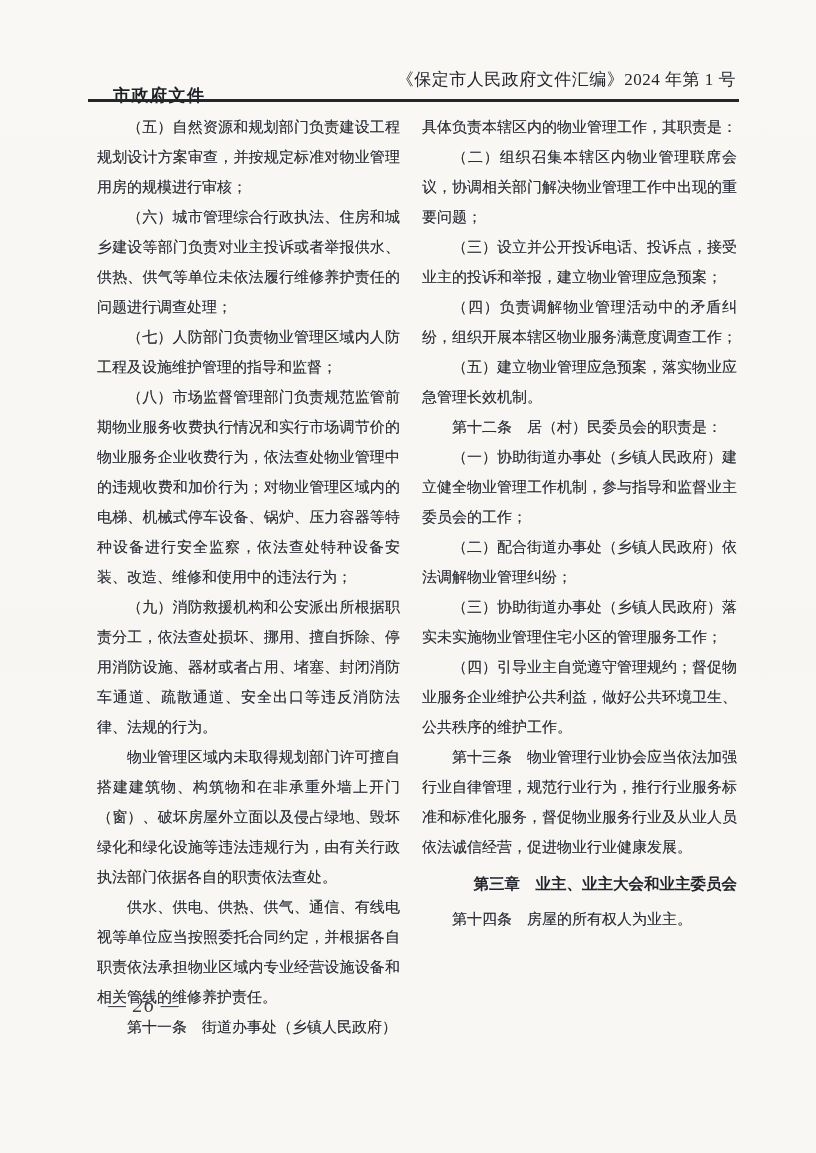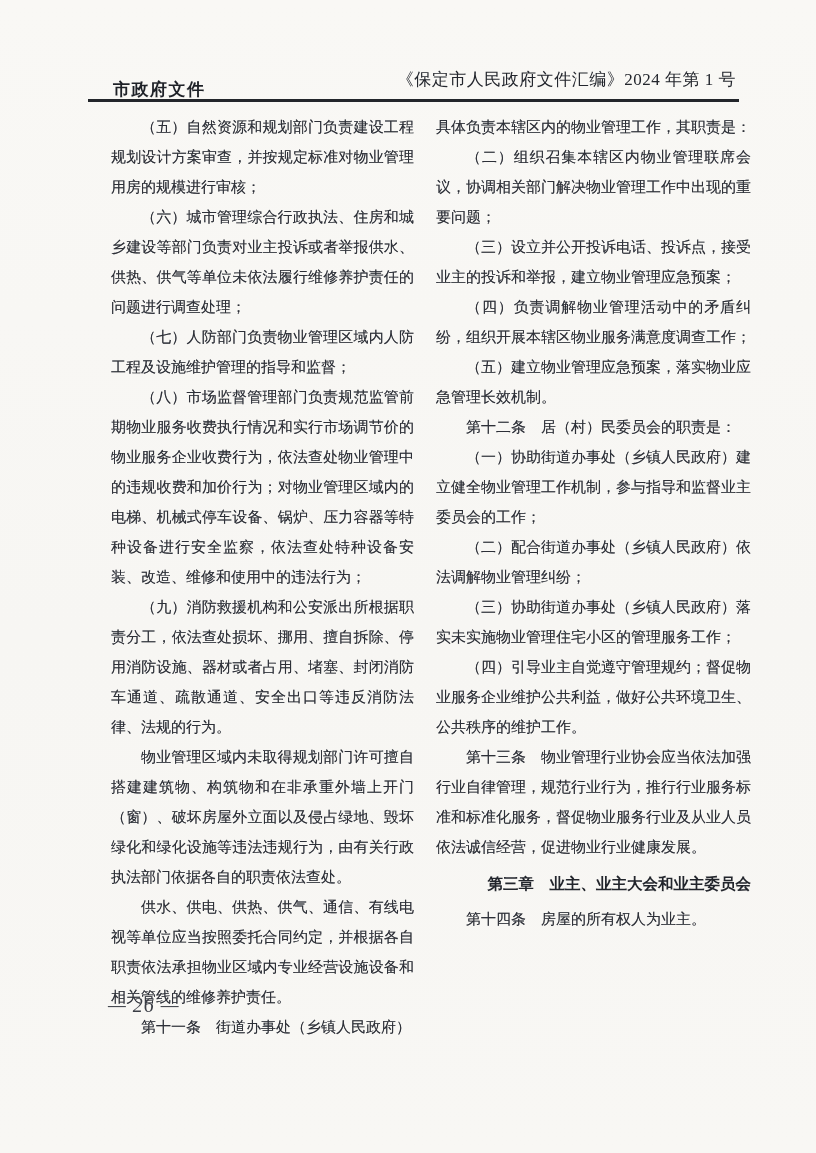--- a/index.html
+++ b/index.html
@@ -14,21 +14,21 @@
     height: 1153px;
     margin: 0 auto;
     background: linear-gradient(180deg, #f9f8f5 0%, #f7f6f3 55%, #f8f7f4 100%);
     color: #2d3038;
     overflow: hidden;
   }
   
   .hdr-left {
     position: absolute;
     left: 113px;
-    top: 78px;
+    top: 84px;
     font-family: "Liberation Sans", "DejaVu Sans", sans-serif;
     font-weight: bold;
     font-size: 17px;
     letter-spacing: 1.5px;
     color: #1e2127;
   }
   .hdr-right {
     position: absolute;
     right: 80px;
     top: 68px;
@@ -48,21 +48,21 @@
   
   .columns {
     position: absolute;
     left: 97px;
     top: 112px;
     width: 640px;
     display: flex;
     gap: 22px;
   }
   .col { flex: 0 0 auto; }
-  .col-left  { width: 303px; margin-left: 14px; }
+  .col-left  { width: 303px; }
   .col-right { width: 315px; }
   .col p {
     margin: 0;
     font-size: 15px;
     line-height: 30px;
     text-align: justify;
     text-justify: inter-character;
     color: #2d3038;
     text-shadow: 0 0 0.5px rgba(45, 48, 56, 0.55);
   }

